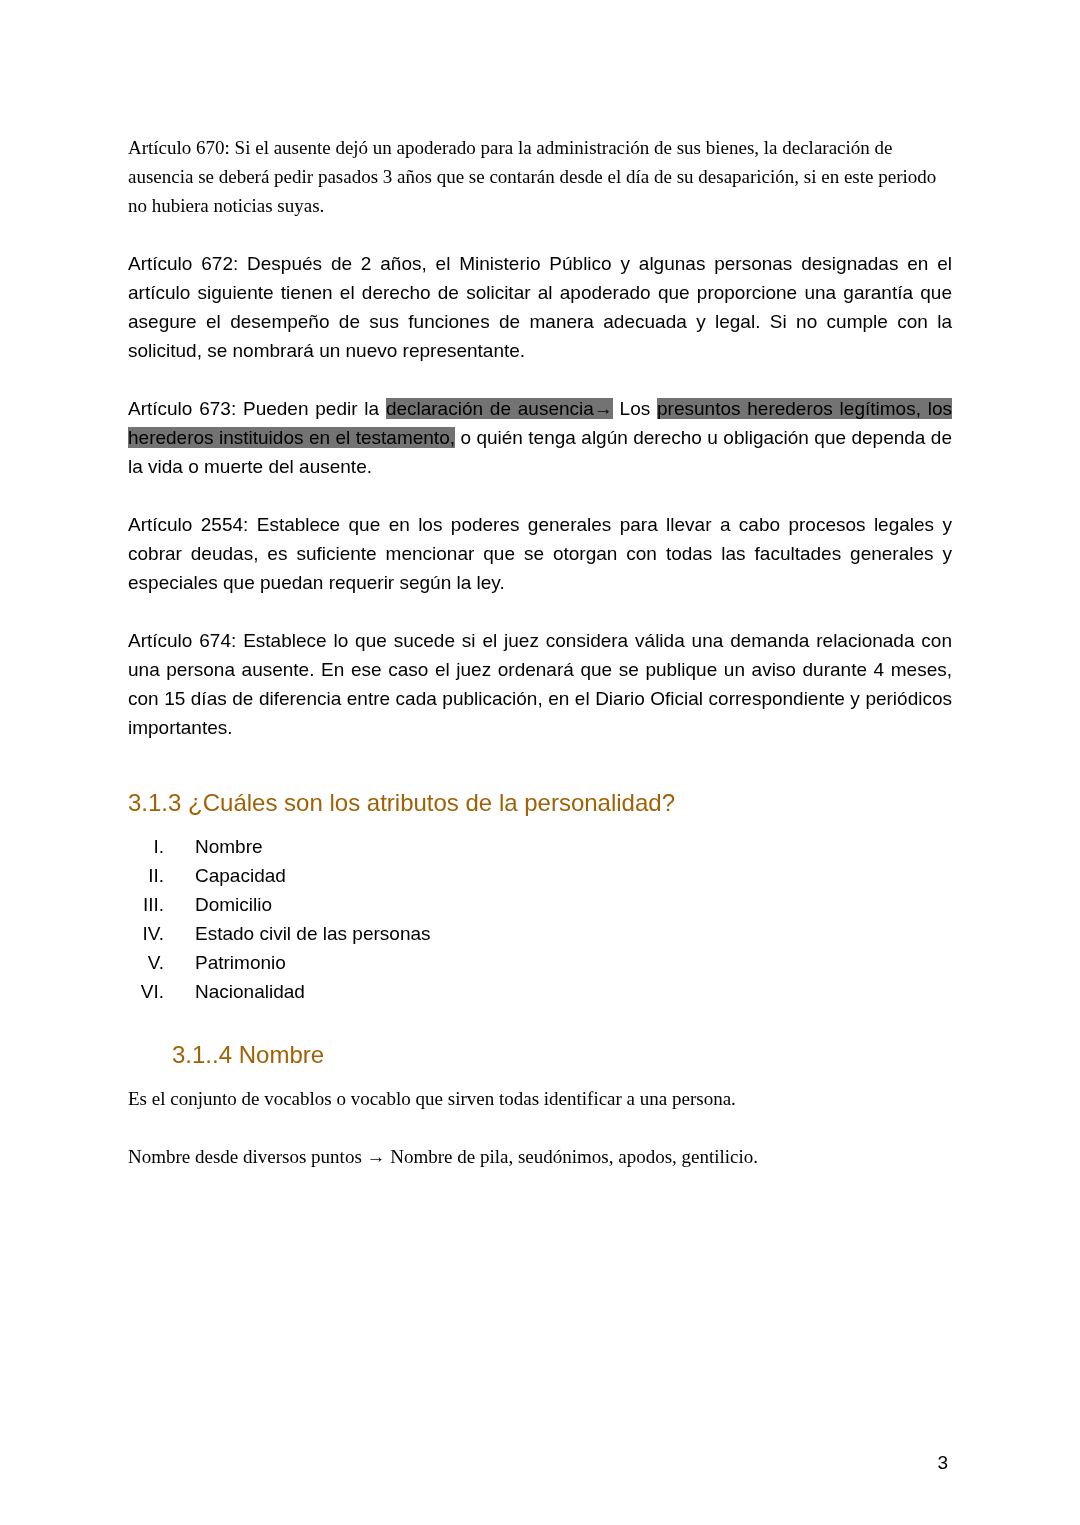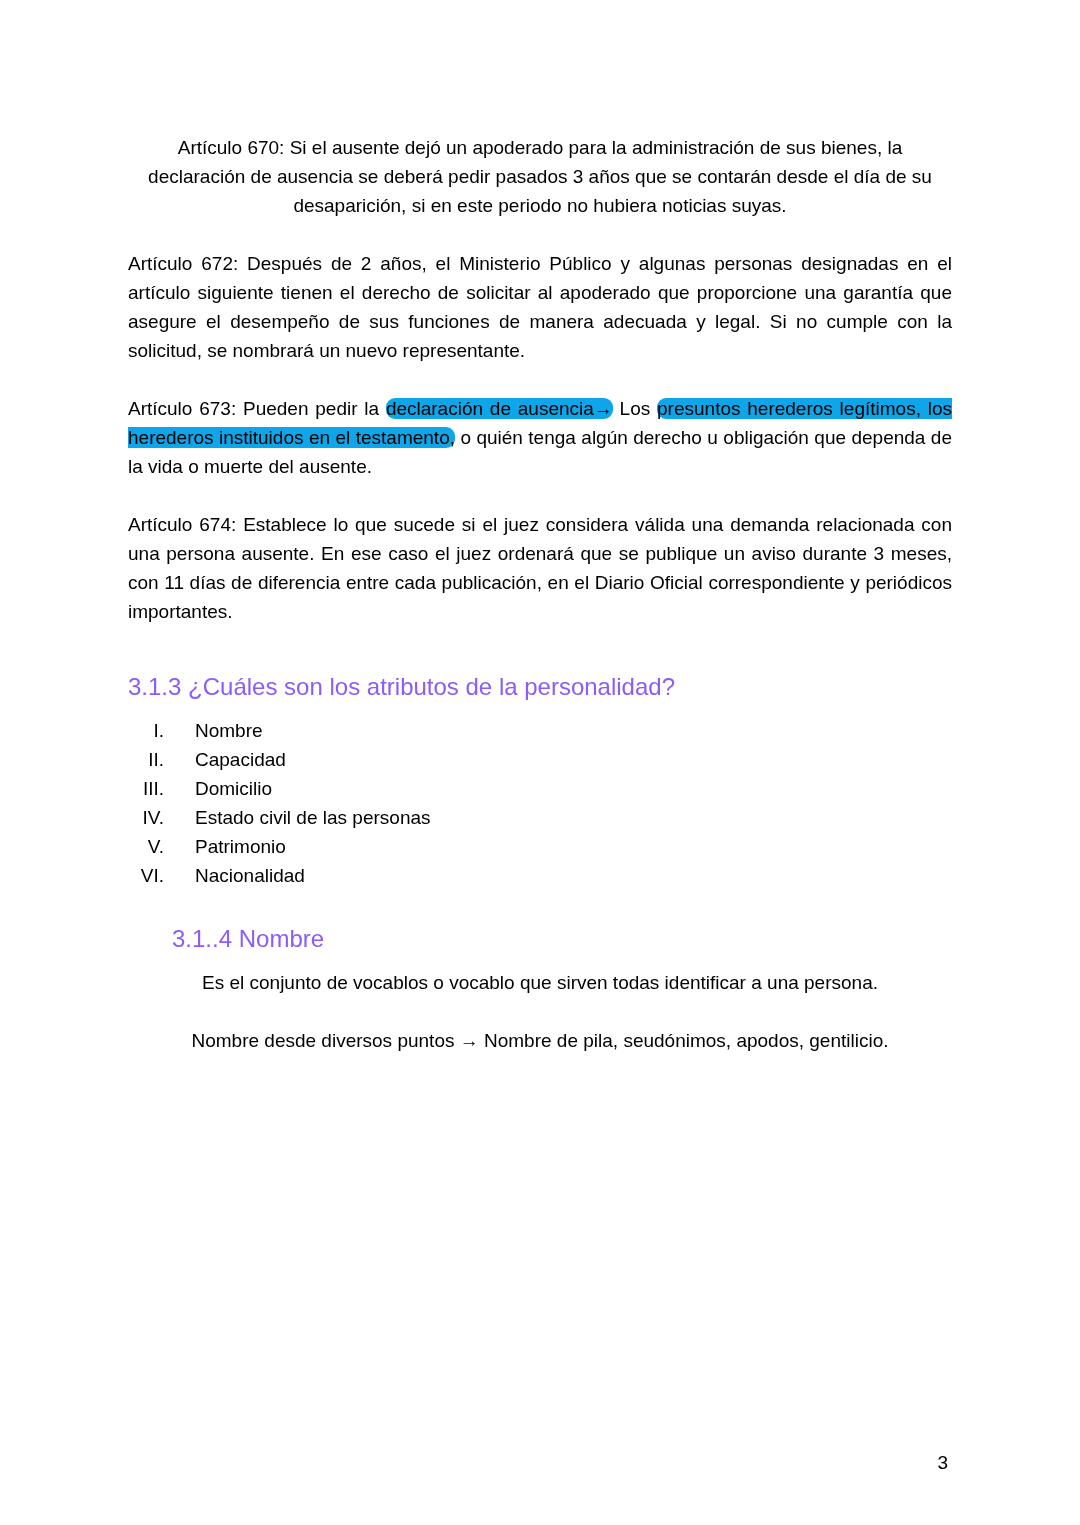--- a/index.html
+++ b/index.html
@@ -22,27 +22,27 @@
     left: 128px;
     top: 133px;
     width: 824px;
     font-size: 19px;
     line-height: 29px;
   }
   p.body-para {
     margin: 0 0 29px 0;
     text-align: justify;
   }
-  p.body-para.left { text-align: center; }
-  .hl { background: #0ea5e9; border-radius: 9px; }
+  p.body-para.left { text-align: left; font-family: Liberation Serif, serif; }
+  .hl { background: #737373; }
   h2.doc-heading {
     font-weight: 400;
     font-size: 24px;
     line-height: 30px;
-    color: #8b5cf6;
+    color: #a16207;
     margin: 46px 0 14px 0;
   }
   h2.doc-heading.second { margin-top: 34px; margin-left: 44px; }
   .roman-list { margin: 6px 0 29px 0; }
   .roman-item {
     display: flex;
     line-height: 29px;
   }
   .roman-item .numeral {
     width: 36px;
@@ -66,22 +66,23 @@
 
 <div class="page">
   <div class="content">
 
     <p class="body-para left">Artículo 670: Si el ausente dejó un apoderado para la administración de sus bienes, la declaración de ausencia se deberá pedir pasados 3 años que se contarán desde el día de su desaparición, si en este periodo no hubiera noticias suyas.</p>
 
     <p class="body-para">Artículo 672: Después de 2 años, el Ministerio Público y algunas personas designadas en el artículo siguiente tienen el derecho de solicitar al apoderado que proporcione una garantía que asegure el desempeño de sus funciones de manera adecuada y legal. Si no cumple con la solicitud, se nombrará un nuevo representante.</p>
 
     <p class="body-para"><span>Artículo 673: Pueden pedir la </span><span class="hl">declaración de ausencia→</span><span> Los </span><span class="hl">presuntos herederos legítimos, los herederos instituidos en el testamento,</span><span> o quién tenga algún derecho u obligación que dependa de la vida o muerte del ausente.</span></p>
 
+    <p class="body-para">Artículo 2554: Establece que en los poderes generales para llevar a cabo procesos legales y cobrar deudas, es suficiente mencionar que se otorgan con todas las facultades generales y especiales que puedan requerir según la ley.</p>
 
-    <p class="body-para">Artículo 674: Establece lo que sucede si el juez considera válida una demanda relacionada con una persona ausente. En ese caso el juez ordenará que se publique un aviso durante 3 meses, con 11 días de diferencia entre cada publicación, en el Diario Oficial correspondiente y periódicos importantes.</p>
+    <p class="body-para">Artículo 674: Establece lo que sucede si el juez considera válida una demanda relacionada con una persona ausente. En ese caso el juez ordenará que se publique un aviso durante 4 meses, con 15 días de diferencia entre cada publicación, en el Diario Oficial correspondiente y periódicos importantes.</p>
 
 
     <h2 class="doc-heading">3.1.3 ¿Cuáles son los atributos de la personalidad?</h2>
 
 
     <div class="roman-list">
       <div class="roman-item">
         <span class="numeral">I.</span>
         <span class="item-text">Nombre</span>
       </div>

